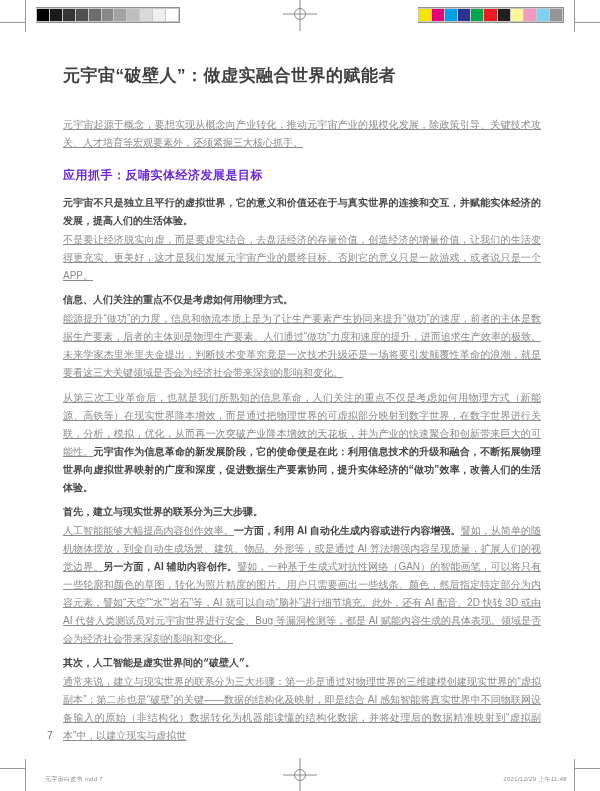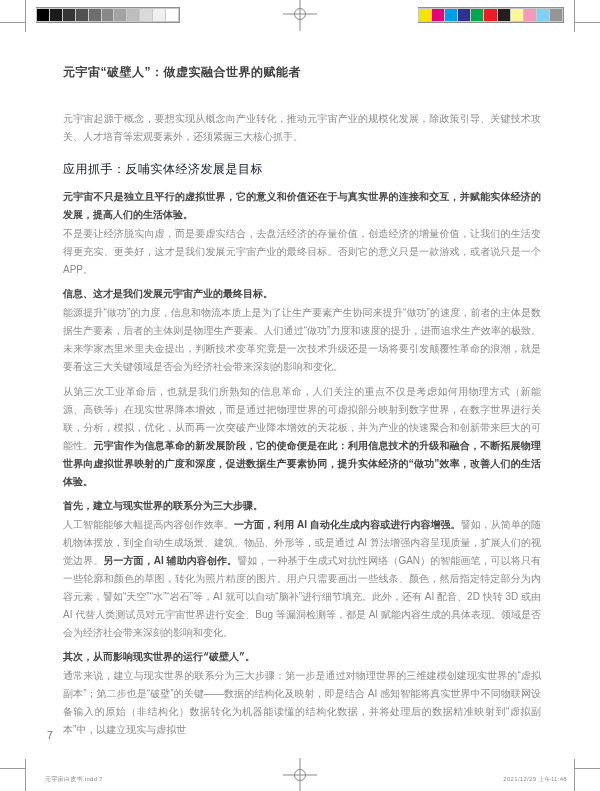--- a/index.html
+++ b/index.html
@@ -8,26 +8,26 @@
     font-family:"Liberation Sans","DejaVu Sans",sans-serif;
     overflow:hidden;
   }
   
   .cm{position:absolute;background:#9b9b9b;}
   .calbar{position:absolute;display:flex;height:14px;border:1px solid #8f8f8f;box-sizing:content-box;}
   .calbar .swatch{flex:1;border:1px solid #c9c9c9;margin-left:-1px;}
   .regmark{position:absolute;width:34px;height:34px;}
   
   .content{position:absolute;left:63px;top:64px;width:478px;}
-  .title{font-size:12px;font-weight:bold;color:#404040;margin:0 0 29px 0;letter-spacing:.5px;}
-  .heading{font-size:12px;font-weight:normal;color:#0f172a;margin:15px 0 11px 0;letter-spacing:.5px;}
+  .title{font-size:17px;font-weight:bold;color:#404040;margin:0 0 29px 0;letter-spacing:.5px;}
+  .heading{font-size:12px;font-weight:bold;color:#6d28d9;margin:15px 0 11px 0;letter-spacing:.5px;}
   .para{font-size:10px;line-height:18px;margin:0 0 7px 0;text-align:justify;color:#8b8b8b;}
   .para.tight{margin-bottom:0;font-family:Liberation Mono, monospace;}
   .para .b{font-weight:bold;color:#474747;}
-  .para .r{font-weight:normal;color:#8b8b8b;}
+  .para .r{font-weight:normal;color:#8b8b8b;text-decoration:underline;}
   
   .pagenum{position:absolute;left:47px;top:729px;font-size:10.5px;color:#6d6d6d;}
   .slug{position:absolute;font-size:6px;color:#8f8f8f;letter-spacing:.3px;white-space:nowrap;}
   .slug.left{left:45px;top:775px;}
   .slug.right{right:33px;top:775px;}
 </style>
 </head>
 <body>
 
 <div class="cm" style="left:25px;top:0;width:1px;height:32px;"></div>
@@ -77,25 +77,25 @@
   <circle cx="17" cy="17" r="5.5" fill="none" stroke="#8a8a8a" stroke-width="1"></circle>
 </svg>
 
 <div class="content">
   <h1 class="title">元宇宙“破壁人”：做虚实融合世界的赋能者</h1>
   <div>
       <p class="para"><span class="r">元宇宙起源于概念，要想实现从概念向产业转化，推动元宇宙产业的规模化发展，除政策引导、关键技术攻关、人才培育等宏观要素外，还须紧握三大核心抓手。</span></p>
       <h2 class="heading">应用抓手：反哺实体经济发展是目标</h2>
       <p class="para tight"><span class="b">元宇宙不只是独立且平行的虚拟世界，它的意义和价值还在于与真实世界的连接和交互，并赋能实体经济的发展，提高人们的生活体验。</span></p>
       <p class="para"><span class="r">不是要让经济脱实向虚，而是要虚实结合，去盘活经济的存量价值，创造经济的增量价值，让我们的生活变得更充实、更美好，这才是我们发展元宇宙产业的最终目标。否则它的意义只是一款游戏，或者说只是一个 APP。</span></p>
-      <p class="para tight"><span class="b">信息、这才是我们发展元宇宙产业的最终目标。</span></p>
+      <p class="para tight"><span class="b">信息、人们关注的重点不仅是考虑如何用物理方式。</span></p>
       <p class="para"><span class="r">能源提升“做功”的力度，信息和物流本质上是为了让生产要素产生协同来提升“做功”的速度，前者的主体是数据生产要素，后者的主体则是物理生产要素。人们通过“做功”力度和速度的提升，进而追求生产效率的极致。未来学家杰里米里夫金提出，判断技术变革究竟是一次技术升级还是一场将要引发颠覆性革命的浪潮，就是要看这三大关键领域是否会为经济社会带来深刻的影响和变化。</span></p>
       <p class="para"><span class="r">从第三次工业革命后，也就是我们所熟知的信息革命，人们关注的重点不仅是考虑如何用物理方式（新能源、高铁等）在现实世界降本增效，而是通过把物理世界的可虚拟部分映射到数字世界，在数字世界进行关联，分析，模拟，优化，从而再一次突破产业降本增效的天花板，并为产业的快速聚合和创新带来巨大的可能性。</span><span class="b">元宇宙作为信息革命的新发展阶段，它的使命便是在此：利用信息技术的升级和融合，不断拓展物理世界向虚拟世界映射的广度和深度，促进数据生产要素协同，提升实体经济的“做功”效率，改善人们的生活体验。</span></p>
       <p class="para tight"><span class="b">首先，建立与现实世界的联系分为三大步骤。</span></p>
       <p class="para"><span class="r">人工智能能够大幅提高内容创作效率。</span><span class="b">一方面，利用 AI 自动化生成内容或进行内容增强。</span><span class="r">譬如，从简单的随机物体摆放，到全自动生成场景、建筑、物品、外形等，或是通过 AI 算法增强内容呈现质量，扩展人们的视觉边界。</span><span class="b">另一方面，AI 辅助内容创作。</span><span class="r">譬如，一种基于生成式对抗性网络（GAN）的智能画笔，可以将只有一些轮廓和颜色的草图，转化为照片精度的图片。用户只需要画出一些线条、颜色，然后指定特定部分为内容元素，譬如“天空”“水”“岩石”等，AI 就可以自动“脑补”进行细节填充。此外，还有 AI 配音、2D 快转 3D 或由 AI 代替人类测试员对元宇宙世界进行安全、Bug 等漏洞检测等，都是 AI 赋能内容生成的具体表现。领域是否会为经济社会带来深刻的影响和变化。</span></p>
-      <p class="para tight"><span class="b">其次，从而影响现实世界的运行“破壁人”。</span></p>
+      <p class="para tight"><span class="b">其次，人工智能是虚实世界间的“破壁人”。</span></p>
       <p class="para"><span class="r">通常来说，建立与现实世界的联系分为三大步骤：第一步是通过对物理世界的三维建模创建现实世界的“虚拟副本”；第二步也是“破壁”的关键——数据的结构化及映射，即是结合 AI 感知智能将真实世界中不同物联网设备输入的原始（非结构化）数据转化为机器能读懂的结构化数据，并将处理后的数据精准映射到“虚拟副本”中，以建立现实与虚拟世</span></p>
     </div>
 </div>
 
 <div class="pagenum">7</div>
 <div class="slug left">元宇宙白皮书.indd   7</div>
 <div class="slug right">2021/12/29   上午11:48</div>
 
 </body></html>

